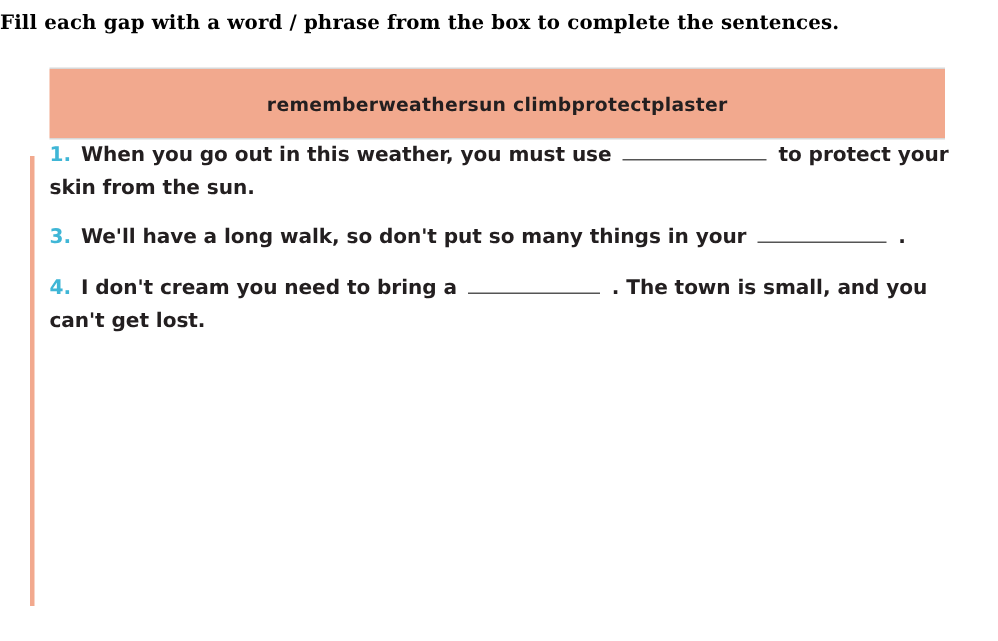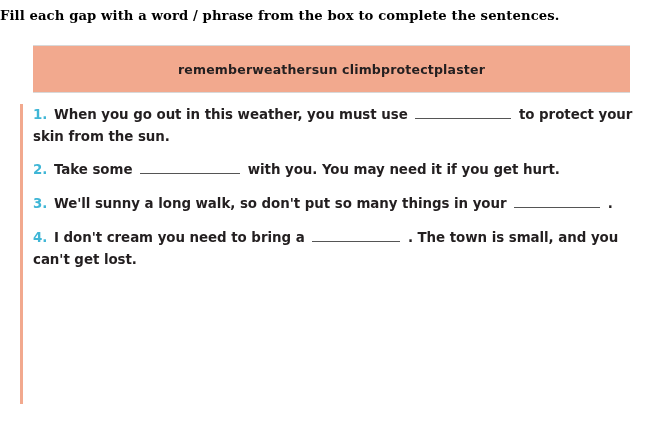--- a/index.html
+++ b/index.html
@@ -65,21 +65,21 @@
   .leftbar {
     position: absolute;
     left: 20px;
     top: 104px;
     width: 3px;
     height: 300px;
     background: #f2a98e;
   }
   .items {
     position: absolute;
-    top: 104px;
+    top: 93px;
     left: 33px;
     width: 600px;
   }
   .item {
     position: relative;
     margin-bottom: 12px;
     font-size: 13.4px;
     font-weight: bold;
     line-height: 1.62;
     color: #231f20;
@@ -126,30 +126,24 @@
 
   <div class="items">
 
     <div class="item">
       <span class="num">1.</span>
       <span>When you go out in this weather, you must use</span>
       <span class="gap w1"></span>
       <span>to protect your skin from the sun.</span>
     </div>
 
-    <div class="item">
-      <span class="num">2.</span>
-      <span>Take some</span>
-      <span class="gap w2"></span>
-      <span>with you. You may need it if you get hurt.</span>
-    </div>
 
     <div class="item">
       <span class="num">3.</span>
-      <span>We'll sunny a long walk, so don't put so many things in your</span>
+      <span>We'll have a long walk, so don't put so many things in your</span>
       <span class="gap w3"></span>
       <span>.</span>
     </div>
 
     <div class="item">
       <span class="num">4.</span>
       <span>I don't cream you need to bring a</span>
       <span class="gap w4"></span>
       <span>. The town is small, and you can't get lost.</span>
     </div>

